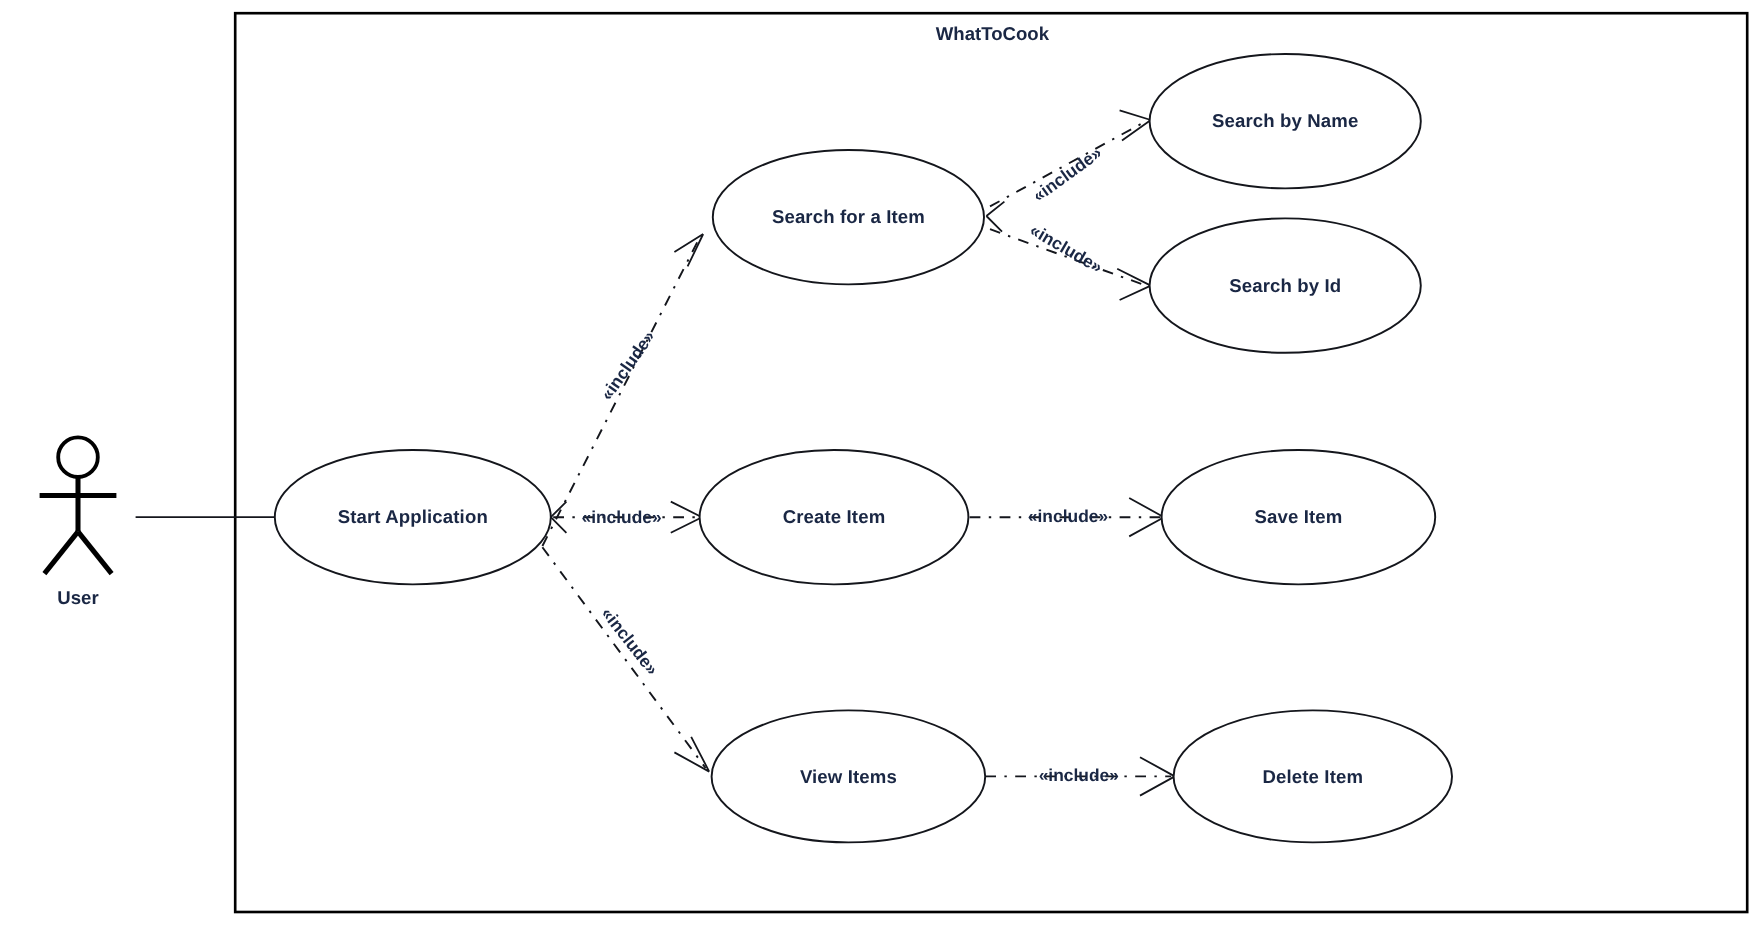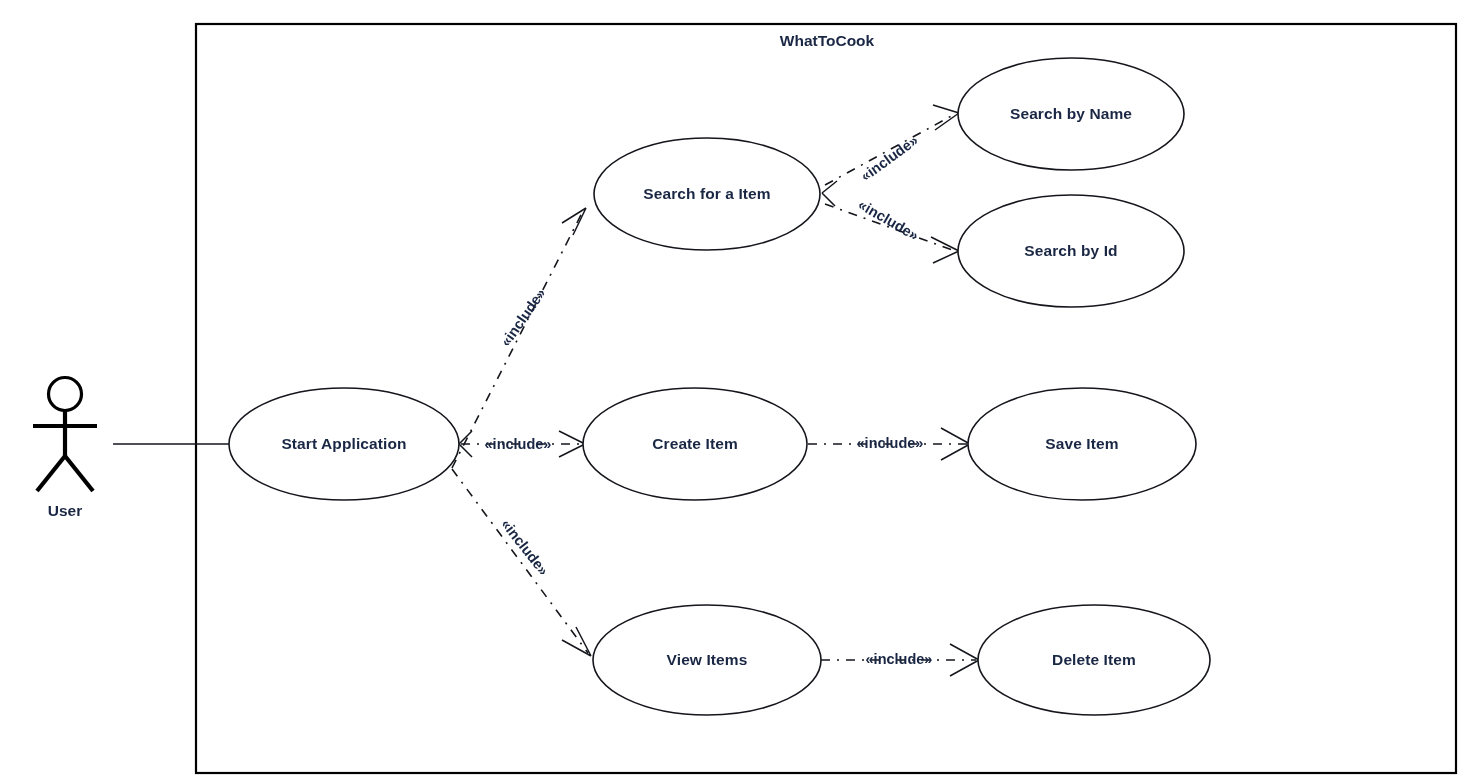--- a/index.html
+++ b/index.html
@@ -2,21 +2,21 @@
 <html><head>
 <meta charset="utf-8">
 <title>UML Use Case Diagram</title>
 <style>
   html,body{margin:0;padding:0;background:#ffffff;}
   body{
     width:1468px;height:775px;position:relative;overflow:hidden;
     font-family:"Liberation Sans","DejaVu Sans",sans-serif;
     color:#1a1f36;
   }
-  #stage{position:absolute;left:0;top:13px;width:1468px;height:563px;}
+  #stage{position:absolute;left:0;top:0;width:1468px;height:563px;}
   svg#diagram{position:absolute;left:0;top:0;width:1468px;height:775px;display:block;}
   .ellipse-shape{fill:#ffffff;stroke:#14161c;stroke-width:1.6;}
   .boundary-box{fill:#ffffff;stroke:#000000;stroke-width:2.2;}
   .assoc-line{stroke:#14161c;stroke-width:1.5;fill:none;}
   .include-line-dotdash{stroke:#14161c;stroke-width:1.6;fill:none;stroke-dasharray:9 7 2 7;}
   .arrow-head{stroke:#14161c;stroke-width:1.5;fill:none;stroke-linecap:butt;}
   .actor-stroke{stroke:#000000;stroke-width:4.2;fill:none;stroke-linecap:butt;}
   .actor-head{stroke:#000000;stroke-width:3.2;fill:#ffffff;}
   .uc-label{
     font-family:"Liberation Sans","DejaVu Sans",sans-serif;

